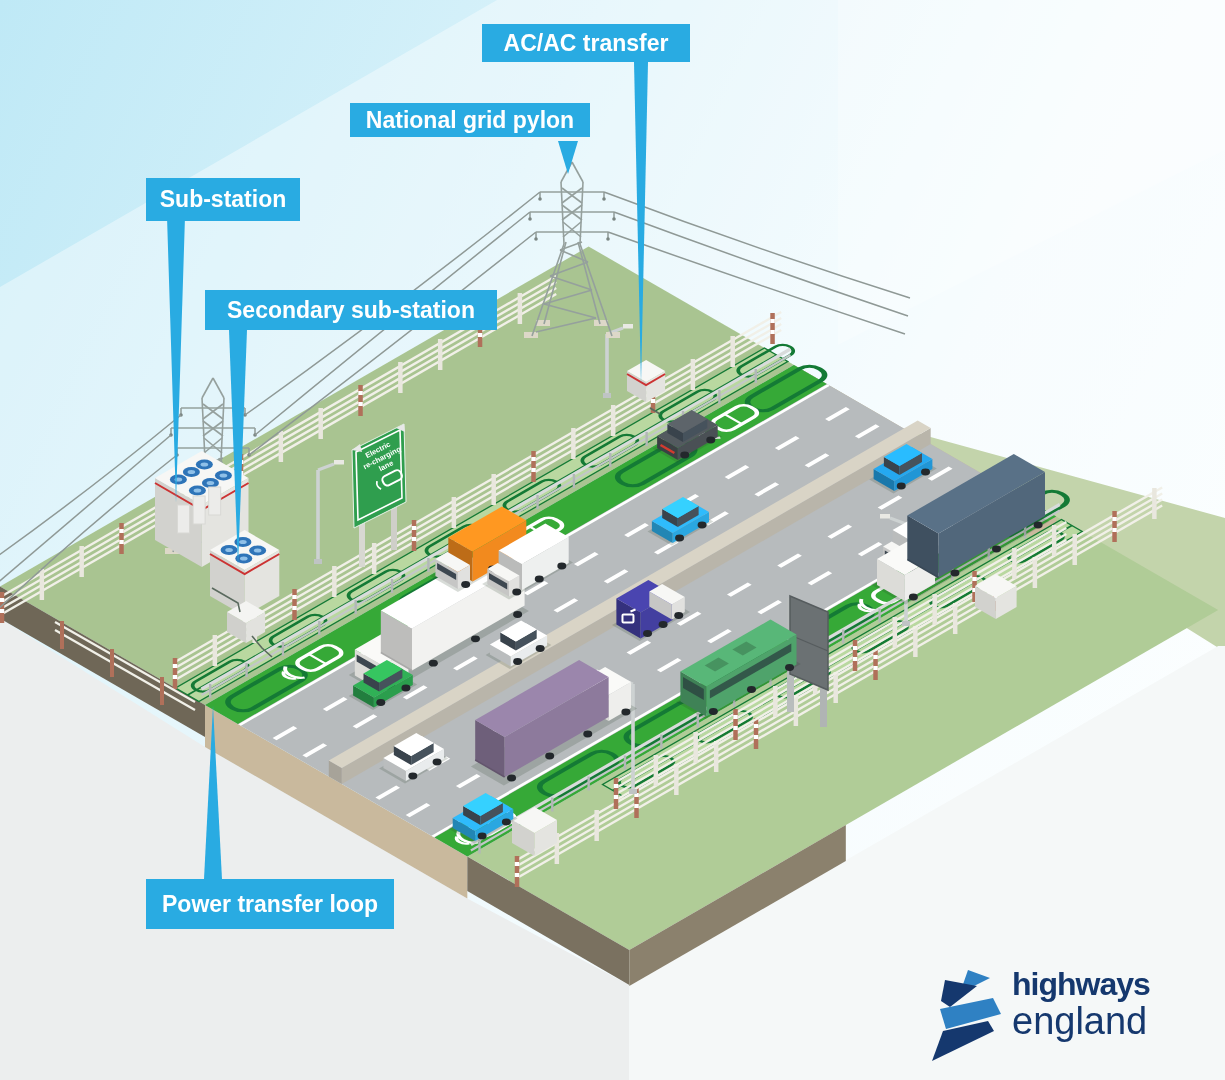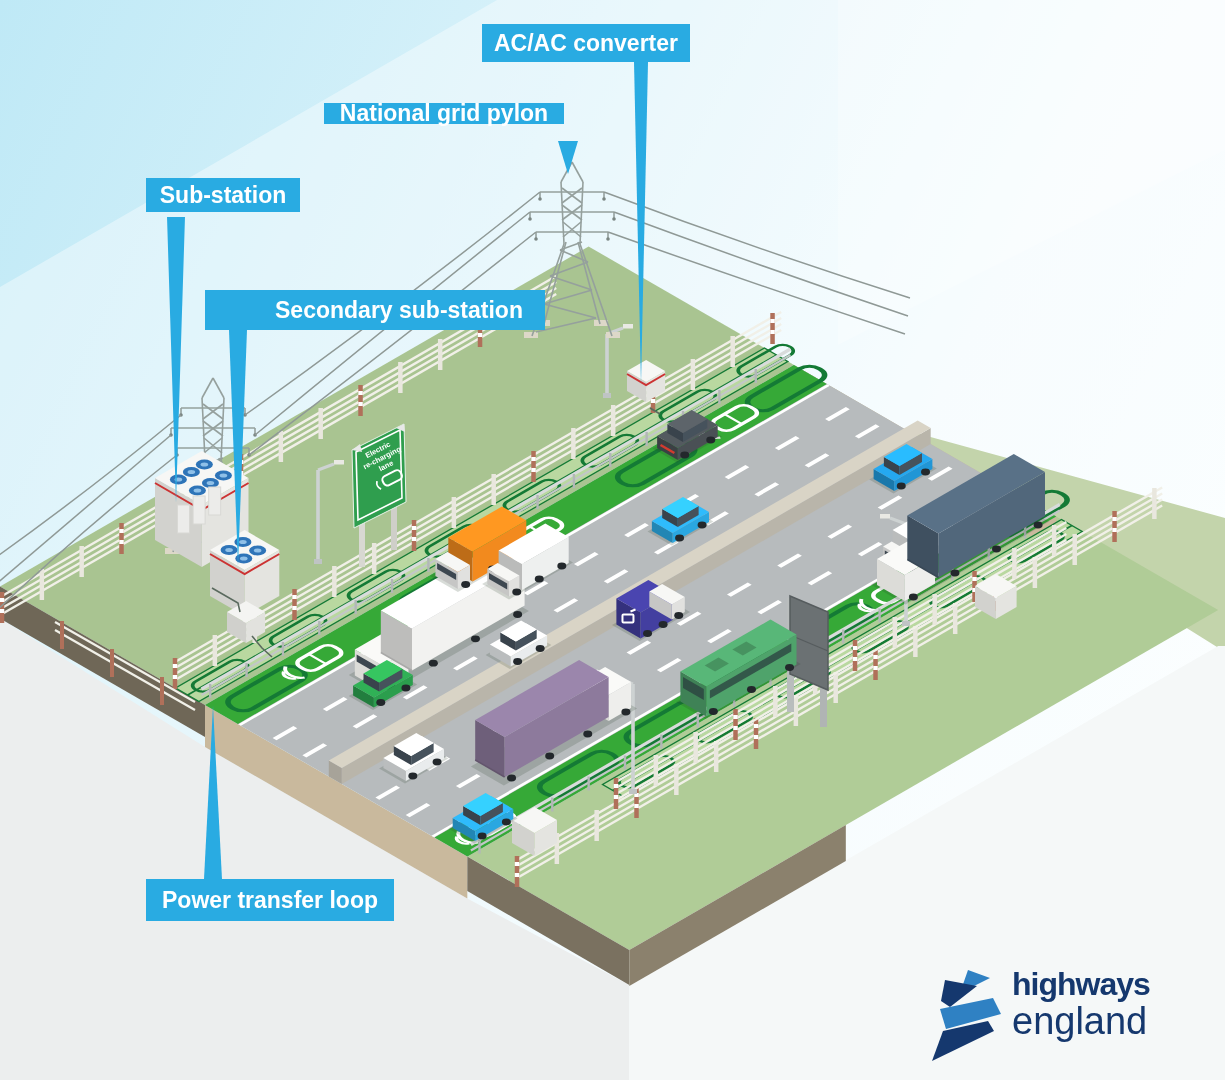--- a/index.html
+++ b/index.html
@@ -678,25 +678,25 @@
       </g>
       <g>
         <polygon points="634,62 648,62 641,384" fill="#29abe2"></polygon>
         <polygon points="558,141 578,141 568,174" fill="#29abe2"></polygon>
         <polygon points="167,217 185,217 176,502" fill="#29abe2"></polygon>
         <polygon points="229,330 247,330 238,566" fill="#29abe2"></polygon>
         <polygon points="204,879 222,879 213,706" fill="#29abe2"></polygon>
       </g>
     </svg>
 
-  <div class="callout" style="left:482px;top:24px;width:208px;height:38px;">AC/AC converter</div>
-  <div class="callout" style="left:324px;top:103px;width:240px;height:21px;">National grid pylon</div>
-  <div class="callout" style="left:146px;top:178px;width:154px;height:34px;">Sub-station</div>
-  <div class="callout" style="left:205px;top:290px;width:292px;height:40px;padding-left:48px;">Secondary sub-station</div>
-  <div class="callout" style="left:146px;top:879px;width:248px;height:42px;">Power transfer loop</div>
+  <div class="callout" style="left:482px;top:24px;width:208px;height:38px;">AC/AC transfer</div>
+  <div class="callout" style="left:350px;top:103px;width:240px;height:34px;">National grid pylon</div>
+  <div class="callout" style="left:146px;top:178px;width:154px;height:43px;">Sub-station</div>
+  <div class="callout" style="left:205px;top:290px;width:292px;height:40px;">Secondary sub-station</div>
+  <div class="callout" style="left:146px;top:879px;width:248px;height:50px;">Power transfer loop</div>
 
   <div id="logo">
     <svg width="72" height="95" viewBox="0 0 72 95">
       <polygon points="38,2 60,10 30,25" fill="#2f81c3"></polygon>
       <polygon points="15,12 47,18 20,39 11,33" fill="#15386e"></polygon>
       <polygon points="10,41 63,30 71,46 16,61" fill="#2f81c3"></polygon>
       <polygon points="13,63 58,53 64,63 2,93" fill="#15386e"></polygon>
     </svg>
     <div class="txt">
       <div class="l1">highways</div>

